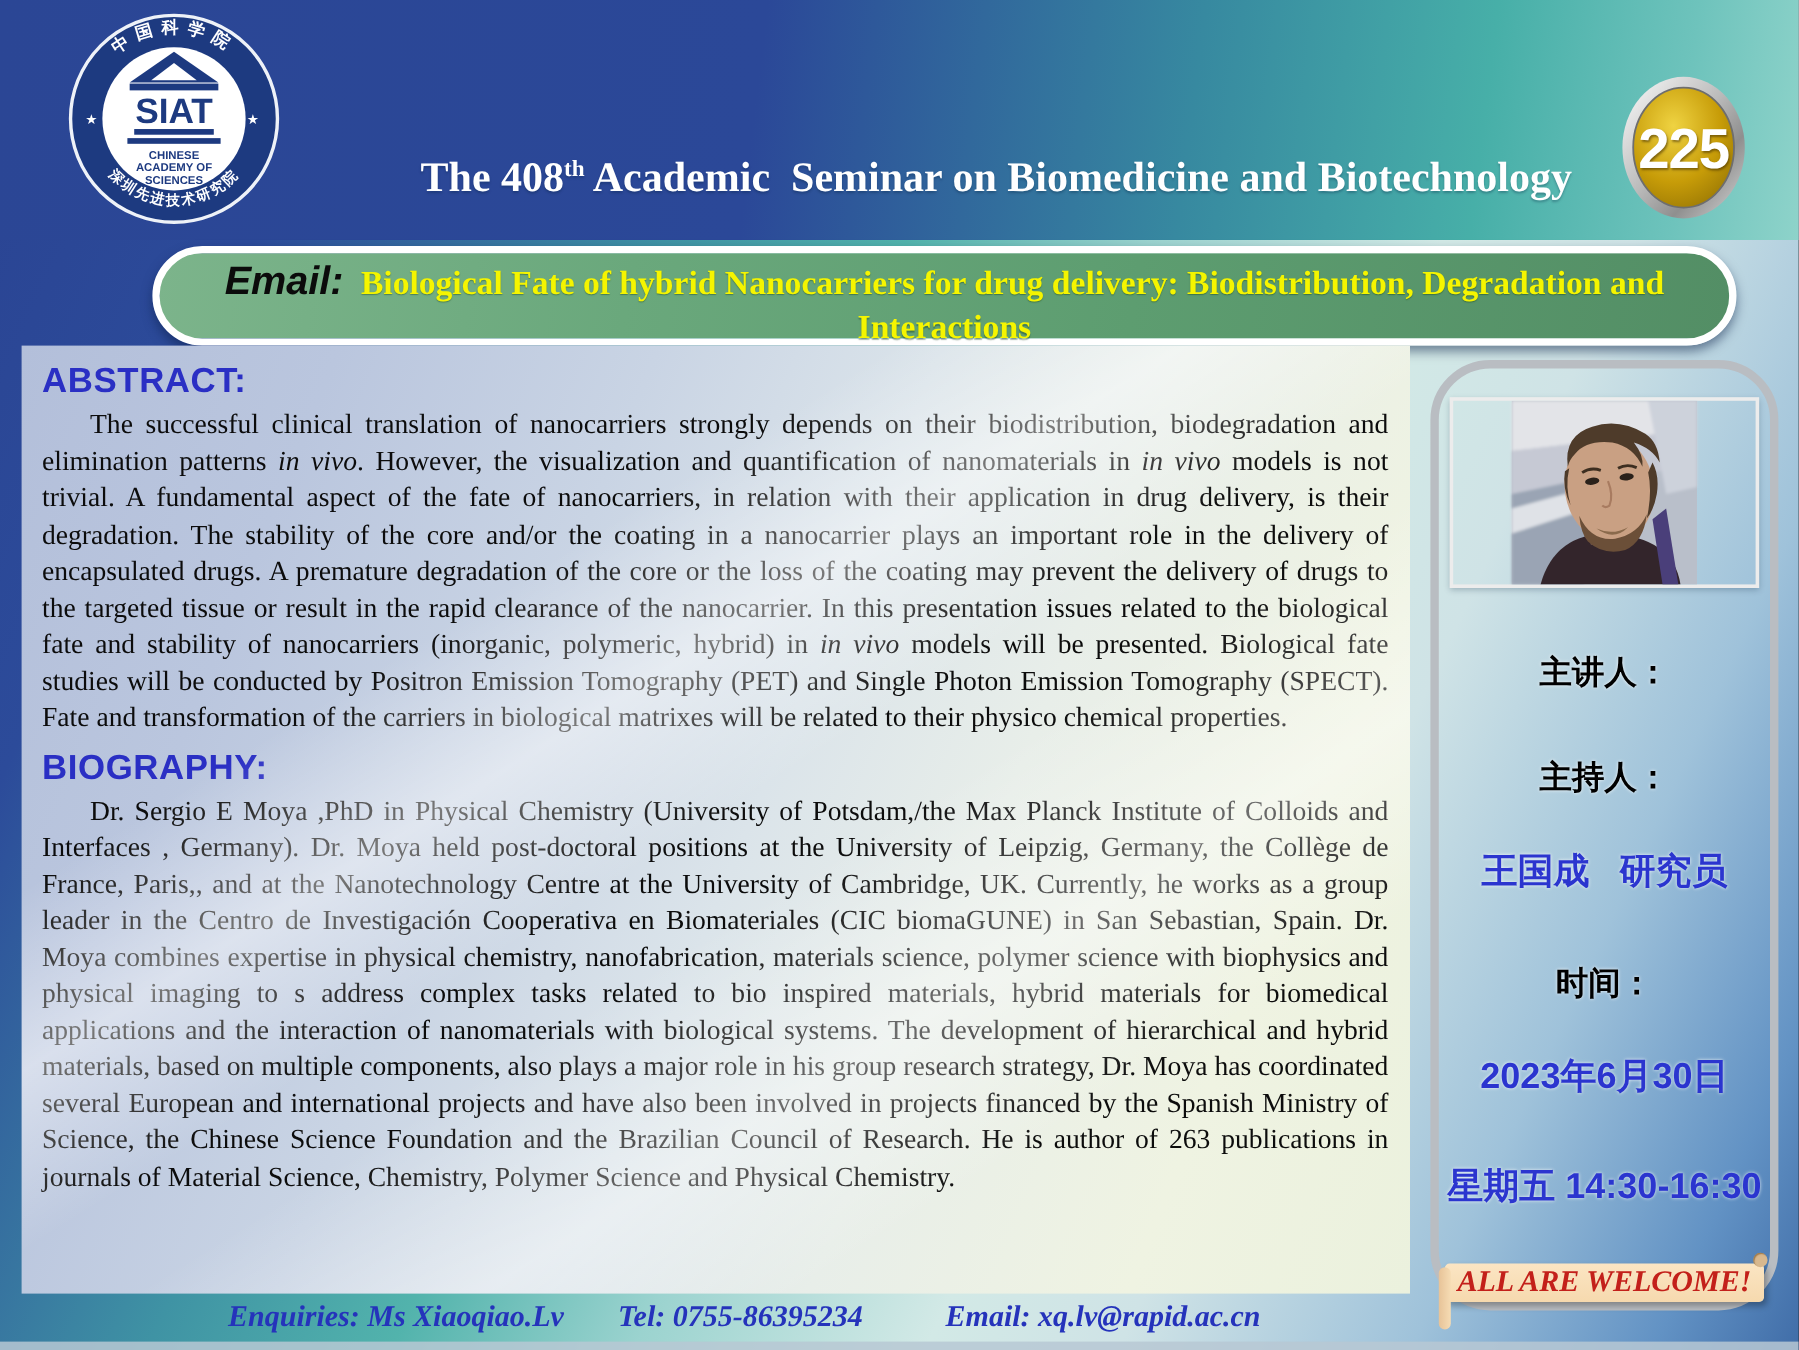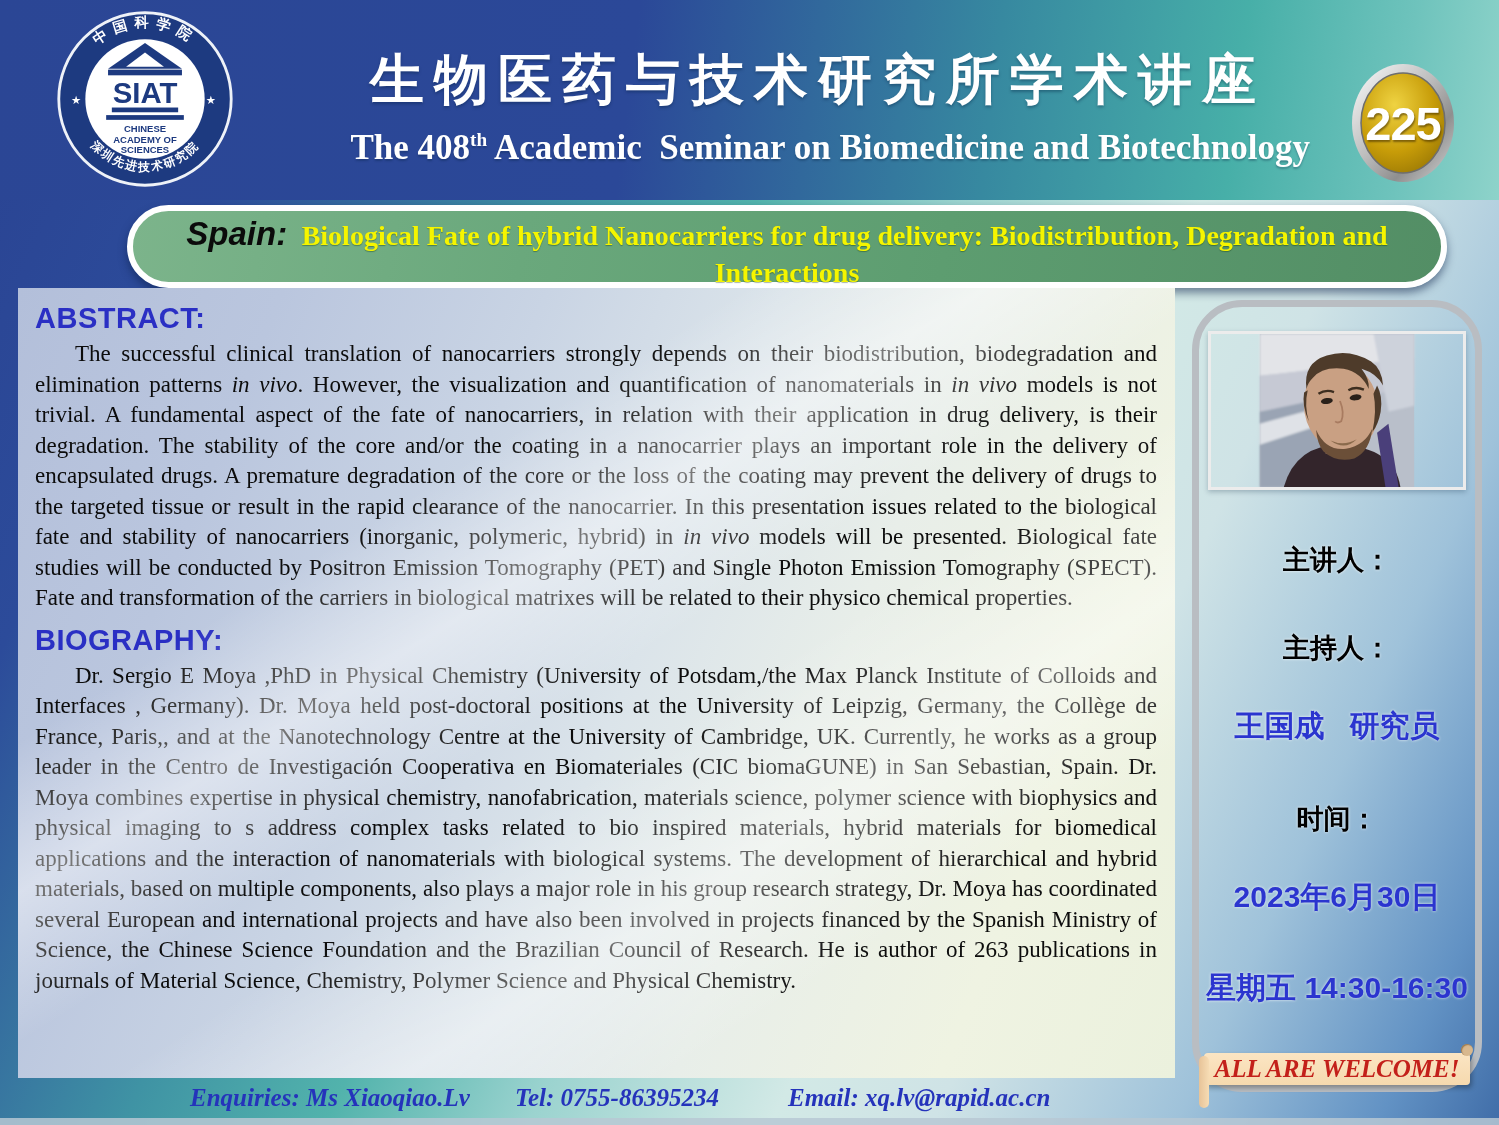--- a/index.html
+++ b/index.html
@@ -146,21 +146,20 @@
         <rect x="56" y="64" width="78" height="6" fill="#1d3a80"></rect>
         <rect x="60" y="104" width="70" height="5" fill="#1d3a80"></rect>
         <rect x="54" y="112" width="82" height="5" fill="#1d3a80"></rect>
       </g>
       <text x="95" y="99" font-size="31" font-weight="bold" fill="#1d3a80" text-anchor="middle">SIAT</text>
       <text x="95" y="130" font-size="10" font-weight="bold" fill="#1d3a80" text-anchor="middle">CHINESE</text>
       <text x="95" y="141" font-size="10" font-weight="bold" fill="#1d3a80" text-anchor="middle">ACADEMY OF</text>
       <text x="95" y="152" font-size="10" font-weight="bold" fill="#1d3a80" text-anchor="middle">SCIENCES</text>
     </svg>
 
-    <div class="cn-title">生物医药与技术研究所学术讲座</div>
 
     <div class="subtitle"><span>The 408</span><sup>th</sup><span> Academic  Seminar on Biomedicine and Biotechnology</span></div>
 
     <div class="badge">
       <svg width="106" height="122" viewBox="0 0 106 122">
         <defs>
           <linearGradient id="silver" x1="0" y1="0" x2="1" y2="1">
             <stop offset="0" stop-color="#fdfdfd"></stop>
               <stop offset="0.45" stop-color="#bdbdbd"></stop>
             <stop offset="0.7" stop-color="#8f8f8f"></stop>
@@ -173,21 +172,21 @@
           </radialGradient>
         </defs>
         <ellipse cx="53" cy="61" rx="51" ry="59" fill="url(#silver)"></ellipse>
         <ellipse cx="53" cy="61" rx="42" ry="50" fill="url(#gold)" stroke="#6e6e6e" stroke-width="1.5"></ellipse>
       </svg>
       <div class="badge-num">225</div>
     </div>
   </div>
 
   <div class="title-box">
-    <span class="t-label">Spain:</span>
+    <span class="t-label">Email:</span>
     <span class="t-yellow">Biological Fate of hybrid Nanocarriers for drug delivery: Biodistribution, Degradation and Interactions</span><br>
     <span class="t-yellow">of Nanomaterials in biological Environments</span>
   </div>
 
   <div class="panel">
     <div class="sec-h">ABSTRACT:</div>
     <p class="para"><span>The successful clinical translation of nanocarriers strongly depends on their biodistribution, biodegradation and elimination patterns </span><i>in vivo</i><span>. However, the visualization and quantification of nanomaterials in </span><i>in vivo</i><span> models is not trivial. A fundamental aspect of the fate of nanocarriers, in relation with their application in drug delivery, is their degradation. The stability of the core and/or the coating in a nanocarrier plays an important role in the delivery of encapsulated drugs. A premature degradation of the core or the loss of the coating may prevent the delivery of drugs to the targeted tissue or result in the rapid clearance of the nanocarrier. In this presentation issues related to the biological fate and stability of nanocarriers (inorganic, polymeric, hybrid) in </span><i>in vivo</i><span> models will be presented. Biological fate studies will be conducted by Positron Emission Tomography (PET) and Single Photon Emission Tomography (SPECT).  Fate and transformation of the carriers in biological matrixes will be related to their physico chemical properties.</span></p>
     <div class="sec-h bio-h">BIOGRAPHY:</div>
     <p class="para">Dr. Sergio E Moya ,PhD in Physical Chemistry (University of Potsdam,/the Max Planck Institute of Colloids and Interfaces , Germany). Dr. Moya held post-doctoral positions at the University of Leipzig, Germany, the Collège de France, Paris,, and at the Nanotechnology Centre at the University of Cambridge, UK. Currently, he works as a group leader in the Centro de Investigación Cooperativa en Biomateriales (CIC biomaGUNE) in San Sebastian, Spain. Dr. Moya combines expertise in physical chemistry, nanofabrication, materials science, polymer science with biophysics and physical imaging to s address complex tasks related to bio inspired materials, hybrid materials for biomedical applications and the interaction of nanomaterials with biological systems. The development of hierarchical and hybrid materials, based on multiple components, also plays a major role in his group research strategy, Dr. Moya has coordinated several European and international projects and have also been involved in projects financed by the Spanish Ministry of Science, the Chinese Science Foundation and the Brazilian Council of Research. He is author of 263 publications in journals of Material Science, Chemistry, Polymer Science and Physical Chemistry.</p>
   </div>

